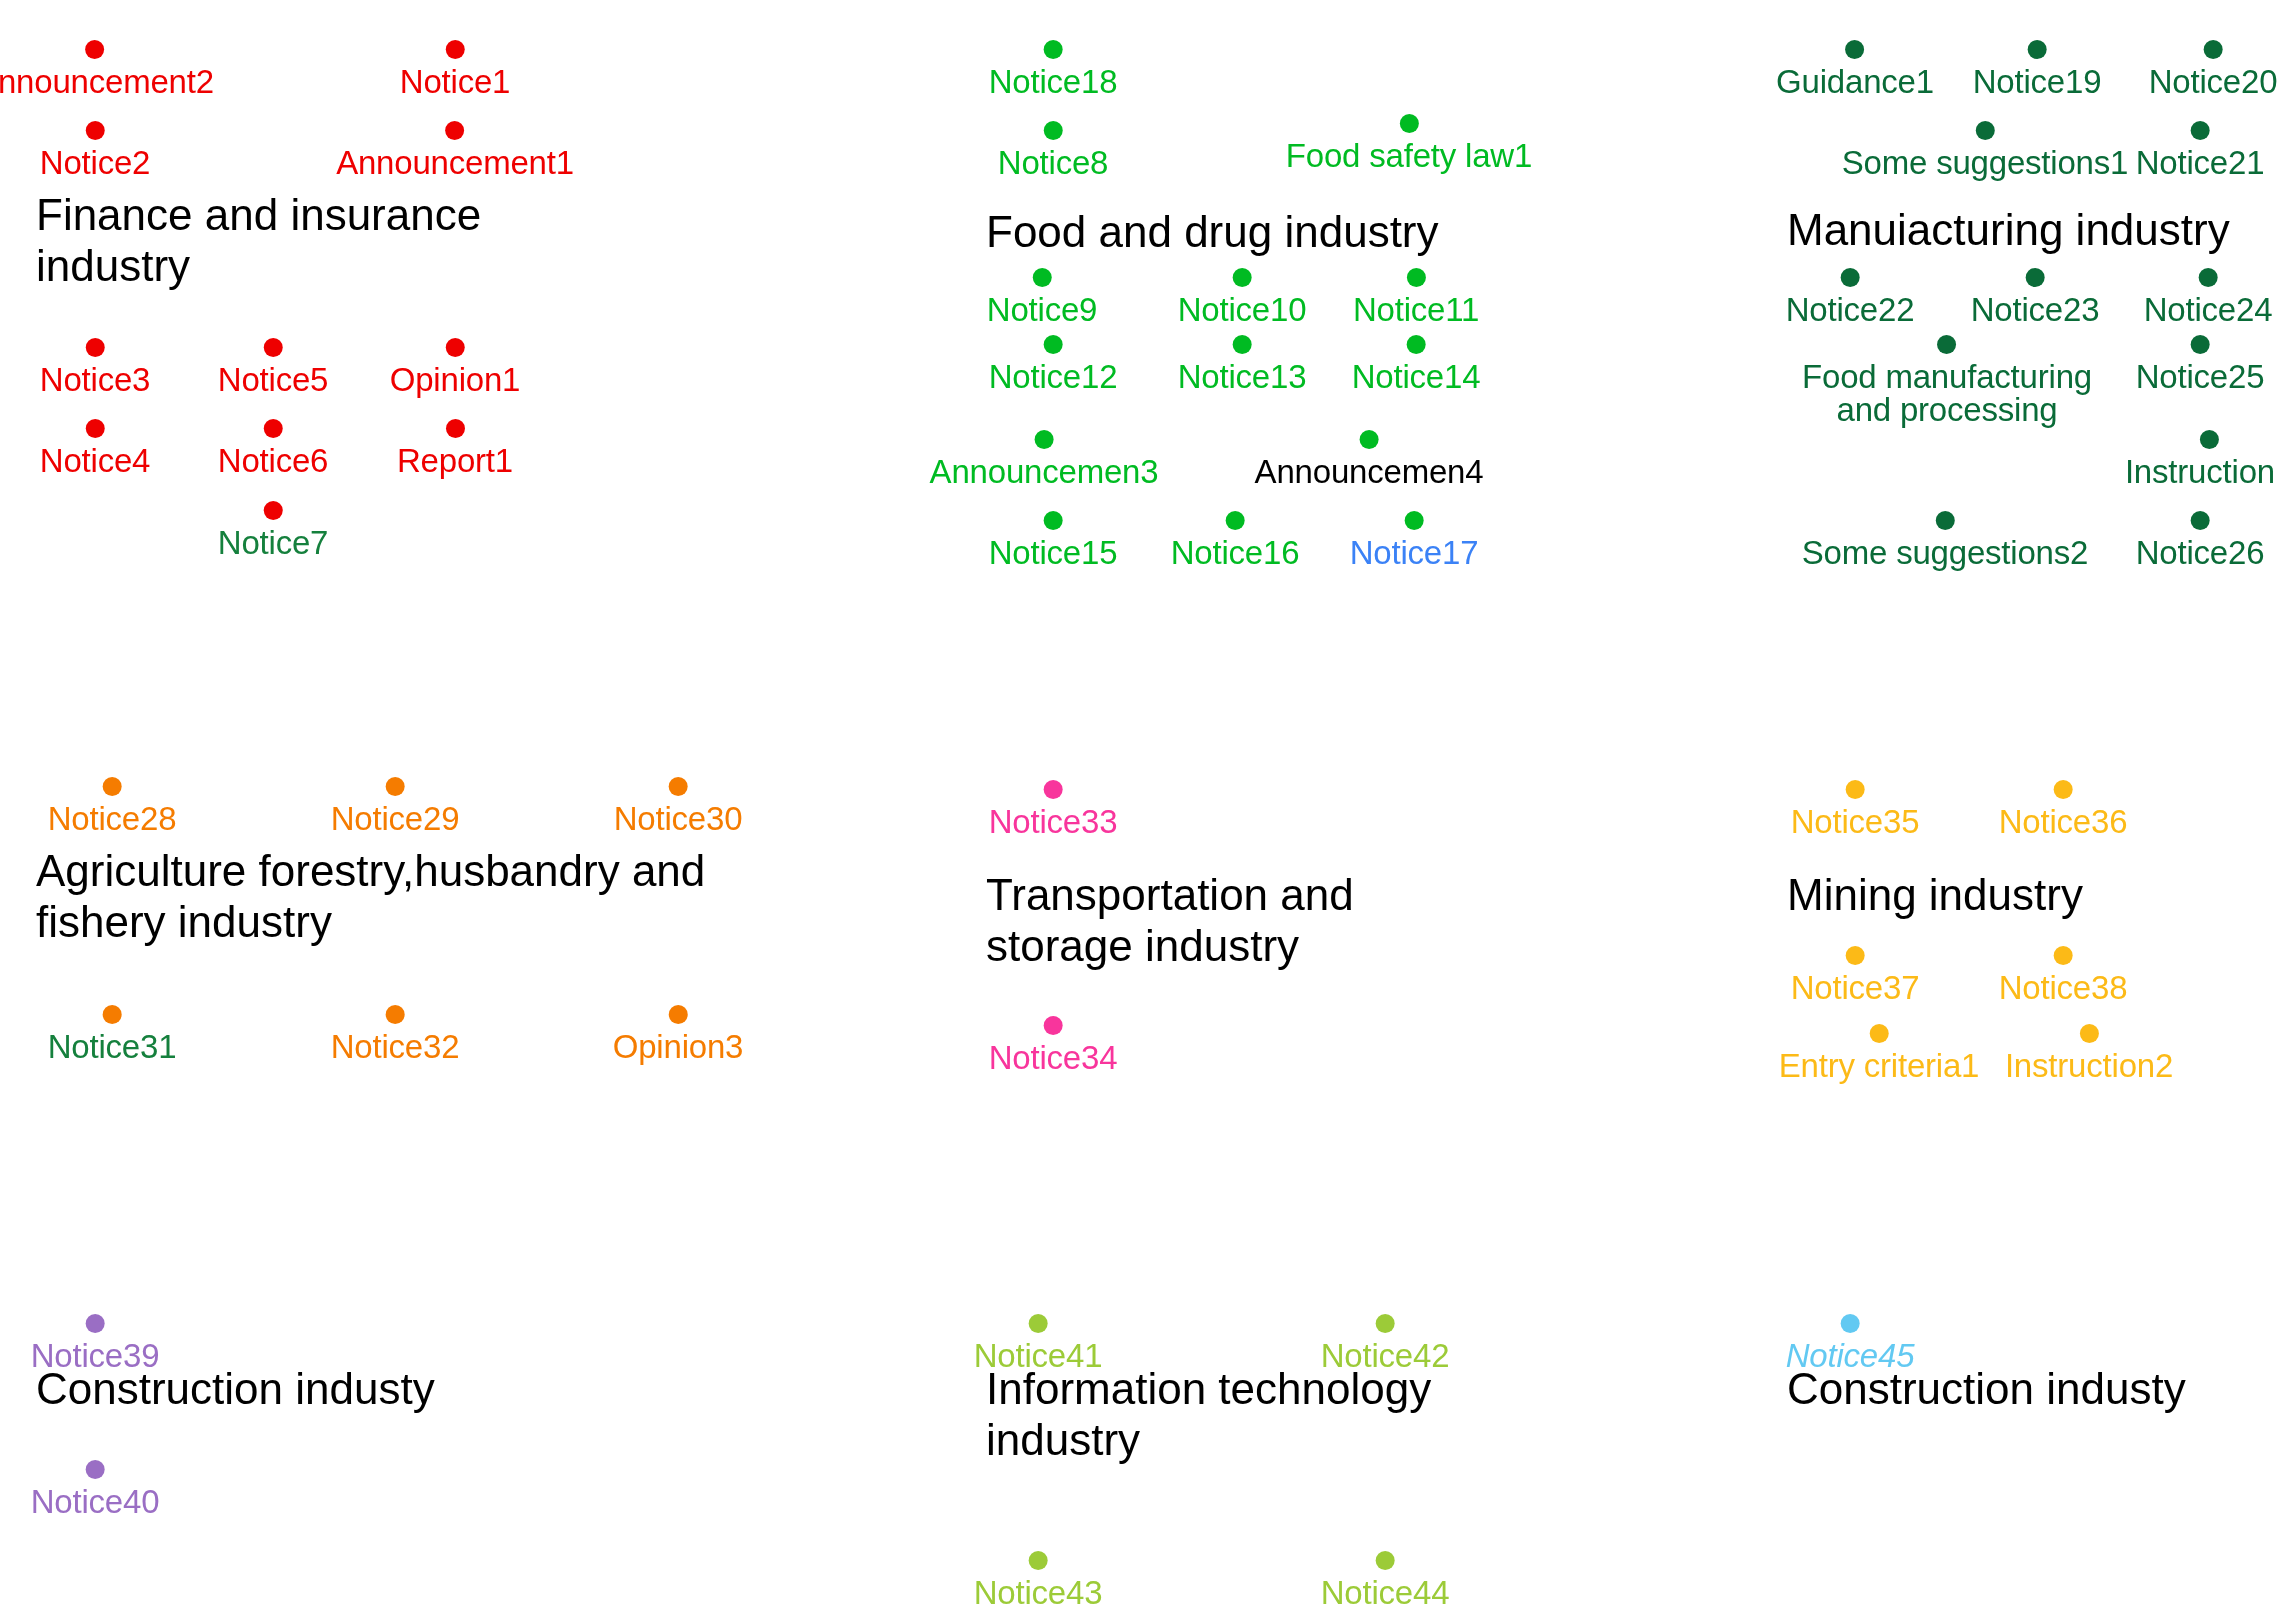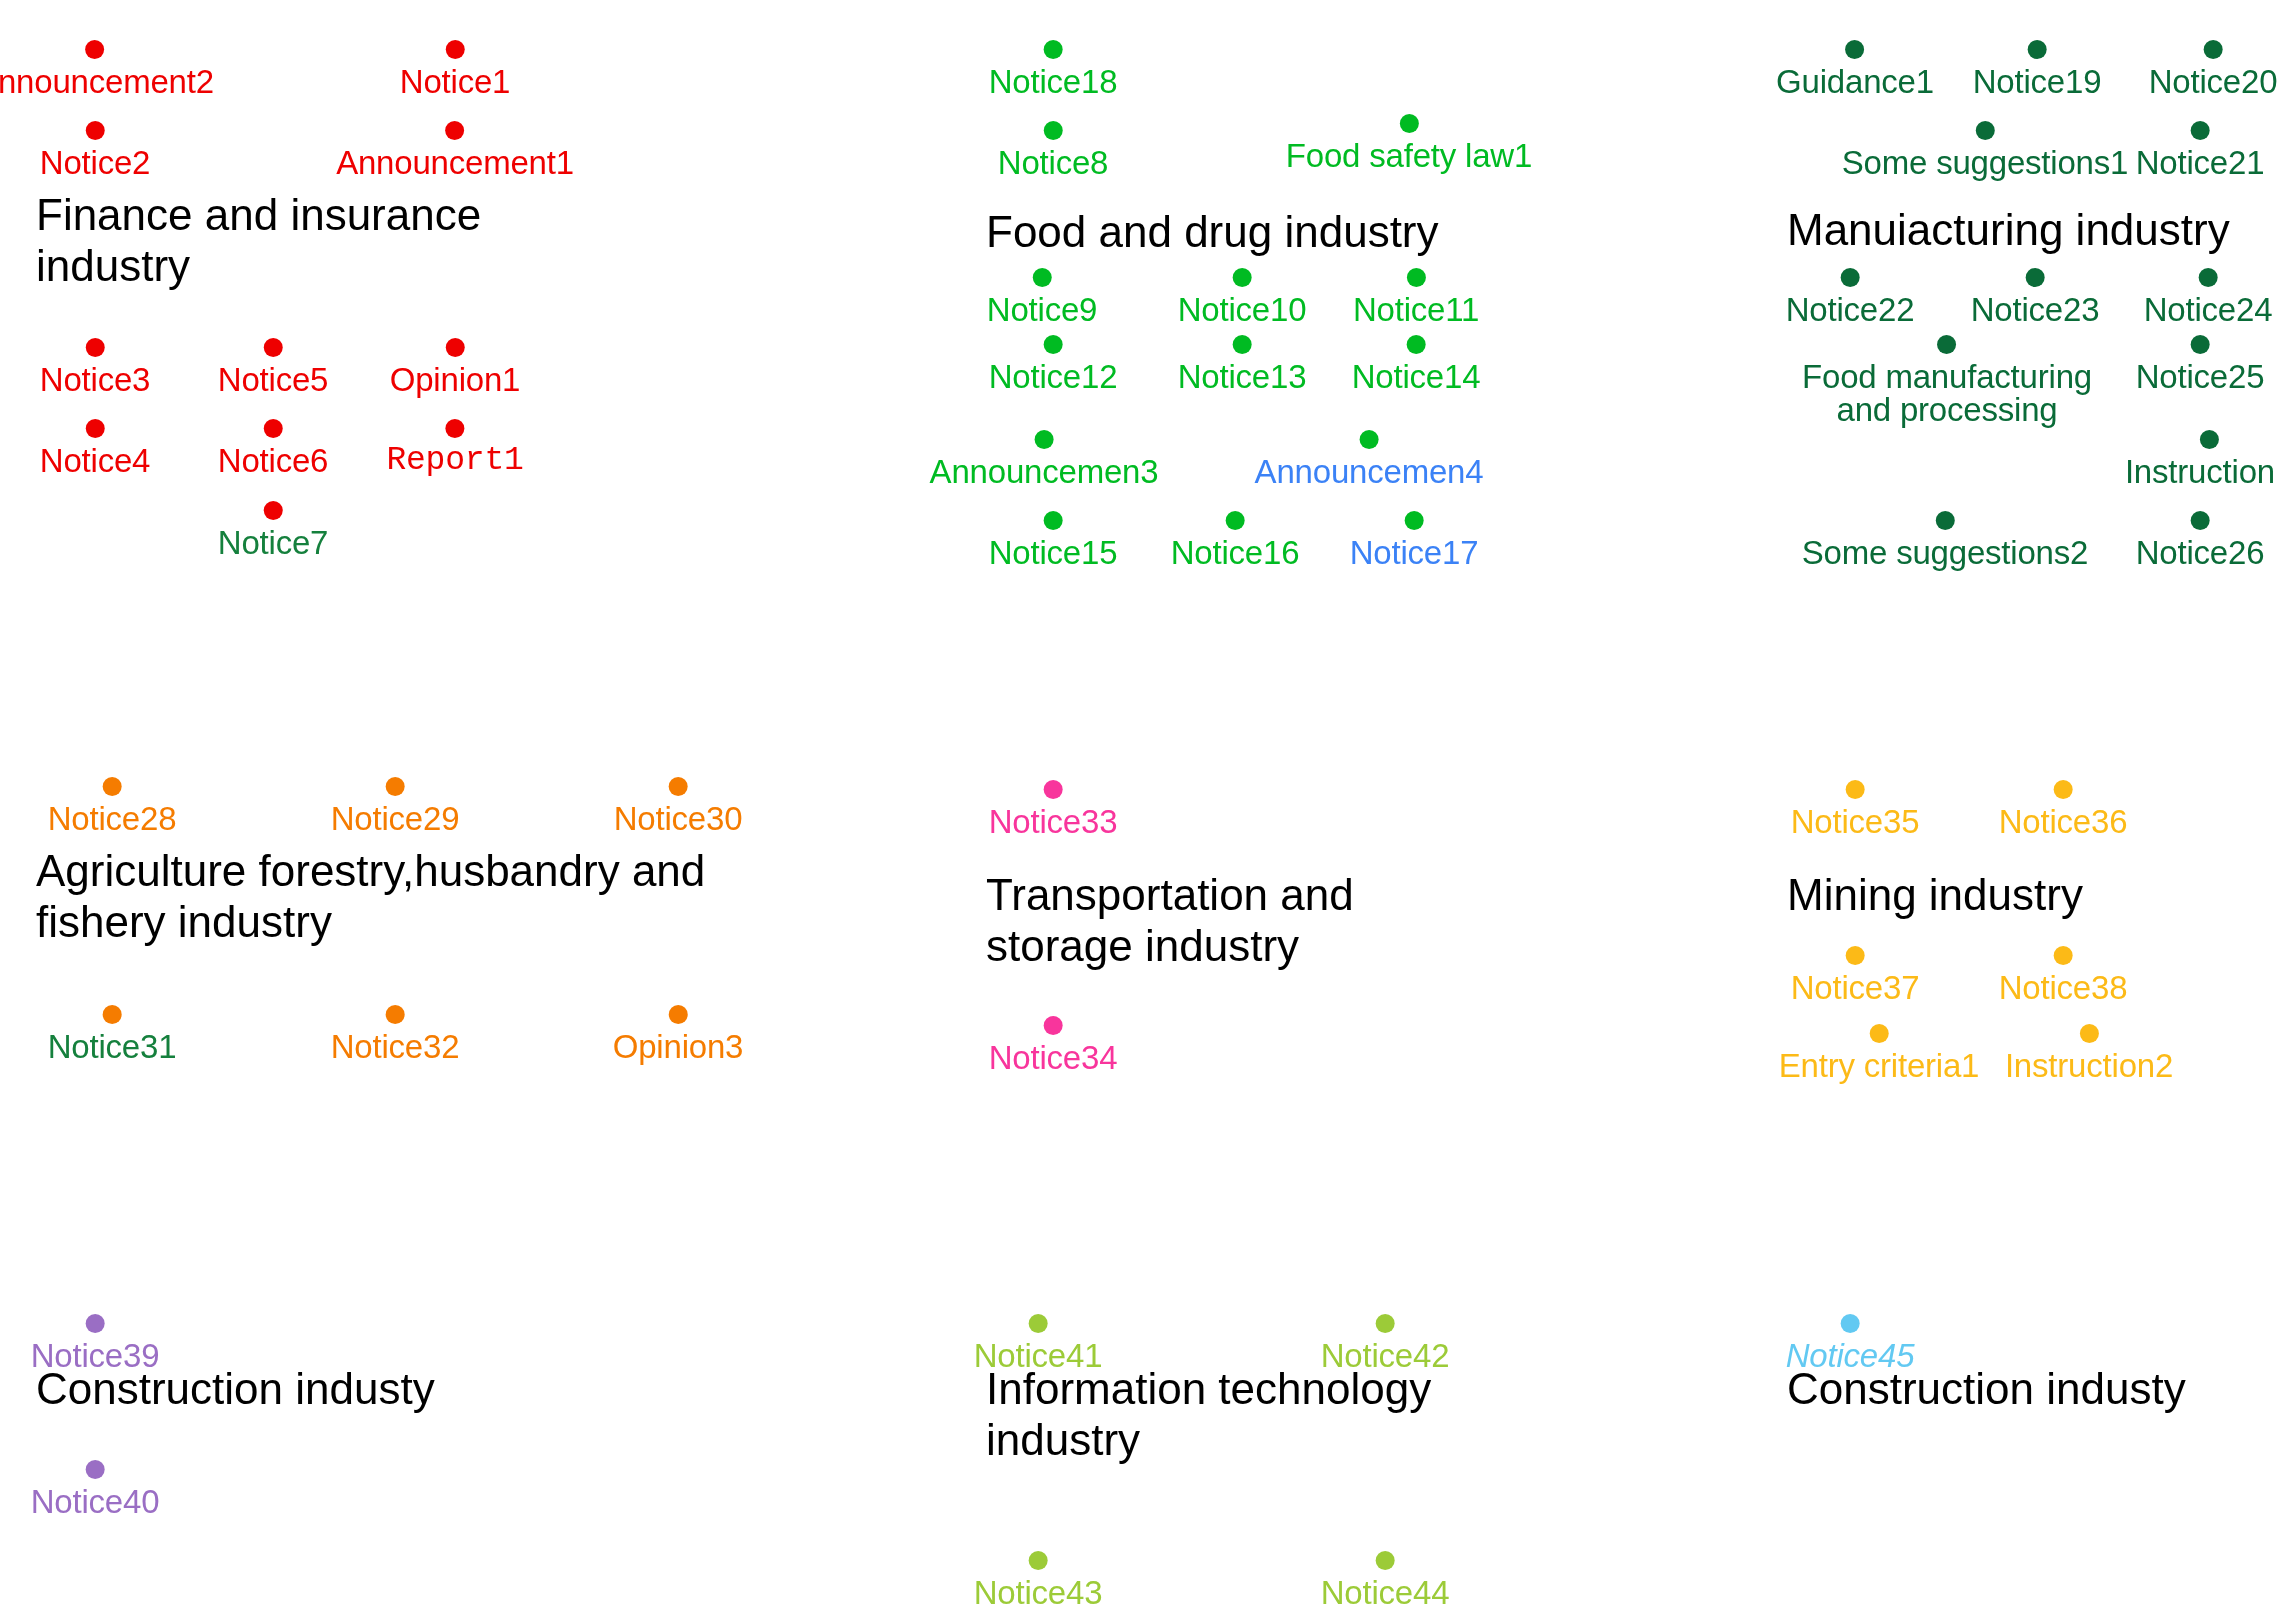--- a/index.html
+++ b/index.html
@@ -81,21 +81,21 @@
       <span class="plabel" style="color: rgb(238, 0, 0);">Opinion1</span>
     </div>
     <div class="point" style="left: 95px; top: 419px;">
       <span class="dot" style="background: rgb(238, 0, 0);"></span>
       <span class="plabel" style="color: rgb(238, 0, 0);">Notice4</span>
     </div>
     <div class="point" style="left: 273px; top: 419px;">
       <span class="dot" style="background: rgb(238, 0, 0);"></span>
       <span class="plabel" style="color: rgb(238, 0, 0);">Notice6</span>
     </div>
-    <div class="point" style="left: 455px; top: 419px; font-family: Liberation Mono, monospace;">
+    <div class="point" style="left: 455px; top: 419px;">
       <span class="dot" style="background: rgb(238, 0, 0);"></span>
       <span class="plabel" style="color: rgb(238, 0, 0);">Report1</span>
     </div>
     <div class="point" style="left: 273px; top: 501px;">
       <span class="dot" style="background: rgb(238, 0, 0);"></span>
       <span class="plabel" style="color: #15803d;">Notice7</span>
     </div>
     <div class="cluster-title" style="left: 986px; top: 206px;">Food and drug industry</div>
     <div class="point" style="left: 1053px; top: 40px;">
       <span class="dot" style="background: rgb(0, 187, 34);"></span>
@@ -132,21 +132,21 @@
     <div class="point" style="left: 1416px; top: 335px;">
       <span class="dot" style="background: rgb(0, 187, 34);"></span>
       <span class="plabel" style="color: rgb(0, 187, 34);">Notice14</span>
     </div>
     <div class="point" style="left: 1044px; top: 430px;">
       <span class="dot" style="background: rgb(0, 187, 34);"></span>
       <span class="plabel" style="color: rgb(0, 187, 34);">Announcemen3</span>
     </div>
     <div class="point" style="left: 1369px; top: 430px;">
       <span class="dot" style="background: rgb(0, 187, 34);"></span>
-      <span class="plabel" style="color: #3b82f6;">Announcemen4</span>
+      <span class="plabel" style="color: #000000;">Announcemen4</span>
     </div>
     <div class="point" style="left: 1053px; top: 511px;">
       <span class="dot" style="background: rgb(0, 187, 34);"></span>
       <span class="plabel" style="color: rgb(0, 187, 34);">Notice15</span>
     </div>
     <div class="point" style="left: 1235px; top: 511px;">
       <span class="dot" style="background: rgb(0, 187, 34);"></span>
       <span class="plabel" style="color: rgb(0, 187, 34);">Notice16</span>
     </div>
     <div class="point" style="left: 1414px; top: 511px;">

